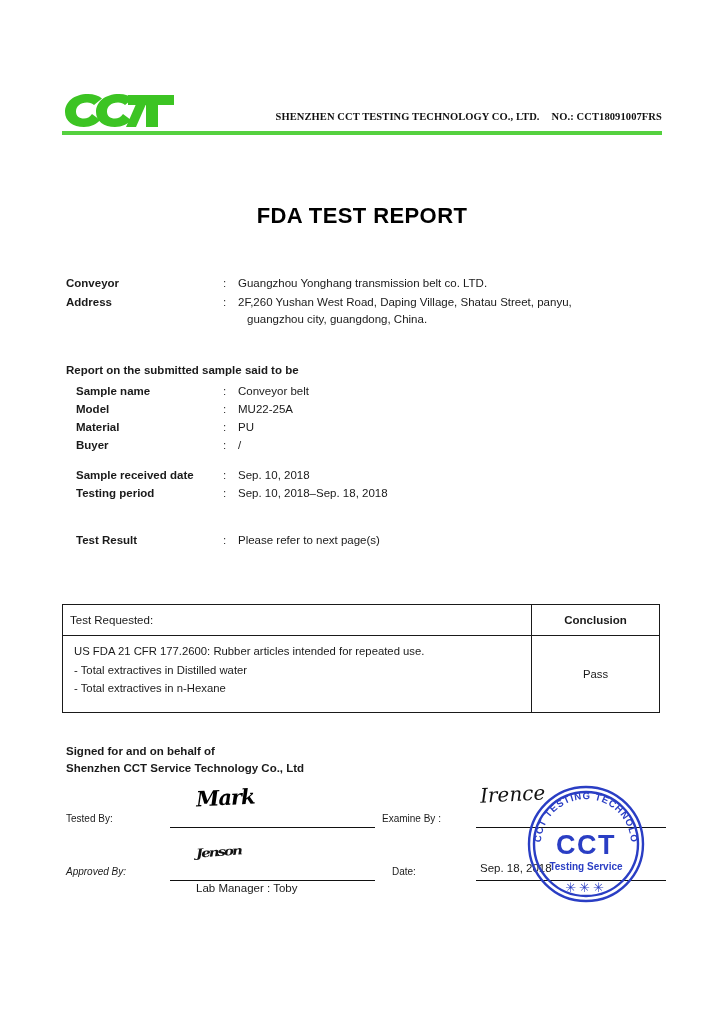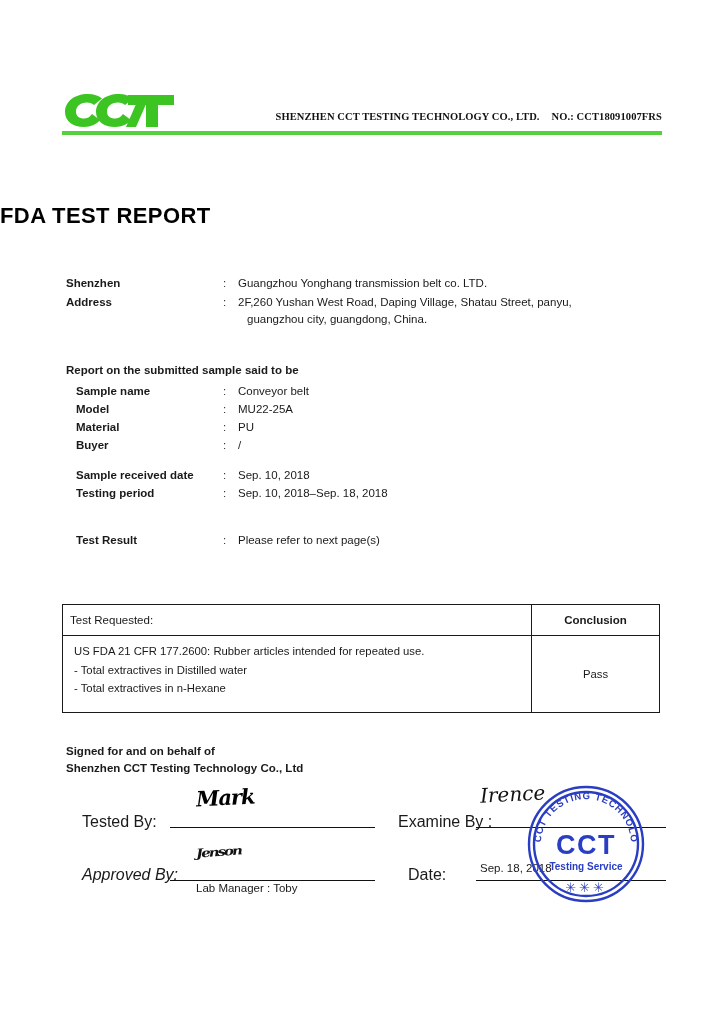--- a/index.html
+++ b/index.html
@@ -60,20 +60,21 @@
     height: 4px;
     background: #55d13f;
   }
 
   
   .doc-title {
     position: absolute;
     left: 0;
     top: 203px;
     width: 724px;
+    text-align: center;
     font-size: 22px;
     font-weight: bold;
     letter-spacing: 0.4px;
     color: #000;
   }
 
   
   .field-row {
     position: absolute;
     left: 66px;
@@ -162,23 +163,22 @@
   
   .signoff-line {
     position: absolute;
     left: 66px;
     font-size: 11.5px;
     font-weight: bold;
     white-space: nowrap;
   }
   .sig-label {
     position: absolute;
-    font-size: 16px;
-    white-space: nowrap;
-    margin-left: 16px;
+    font-size: 10px;
+    white-space: nowrap;
   }
   .sig-rule {
     position: absolute;
     height: 0;
     border-top: 1.6px solid #111;
   }
   .sig-sub {
     position: absolute;
     font-size: 11.5px;
     white-space: nowrap;
@@ -254,21 +254,21 @@
     </div>
     <div class="header-company">
       <span>SHENZHEN CCT TESTING TECHNOLOGY CO., LTD.</span><span class="report-no">NO.: CCT18091007FRS</span>
     </div>
   </div>
   <div class="header-rule"></div>
 
   <div class="doc-title">FDA TEST REPORT</div>
 
   <div class="field-row" style="top:277px;">
-    <span class="f-label">Shenzhen</span>
+    <span class="f-label">Conveyor</span>
     <span class="f-colon">:</span>
     <span class="f-value">Guangzhou Yonghang  transmission belt  co.  LTD.</span>
   </div>
   <div class="field-row" style="top:296px;">
     <span class="f-label">Address</span>
     <span class="f-colon">:</span>
     <span class="f-value">2F,260 Yushan West Road, Daping Village, Shatau Street, panyu,</span>
   </div>
   <div class="cont-line" style="top:313px;">guangzhou city, guangdong, China.</div>
 
@@ -323,21 +323,21 @@
         <div>US FDA 21 CFR 177.2600: Rubber articles intended for repeated use.</div>
         <div>- Total extractives in Distilled water</div>
         <div>- Total extractives in n-Hexane</div>
       </td>
       <td class="rt-body-right">Pass</td>
     </tr>
   </tbody>
     </table>
 
   <div class="signoff-line" style="top:745px;">Signed for and on behalf of</div>
-  <div class="signoff-line" style="top:762px;">Shenzhen CCT Testing Technology Co., Ltd</div>
+  <div class="signoff-line" style="top:762px;">Shenzhen CCT Service Technology Co., Ltd</div>
 
   <div class="handwriting hw-mark">Mark</div>
   <div class="sig-label" style="left:66px; top:813px;">Tested    By:</div>
   <div class="sig-rule" style="left:170px; top:827px; width:205px;"></div>
 
   <div class="sig-label" style="left:382px; top:813px;">Examine By :</div>
   <div class="handwriting hw-irence">Irence</div>
   <div class="sig-rule" style="left:476px; top:827px; width:190px;"></div>
 
   <div class="handwriting hw-approved">Jenson</div>

